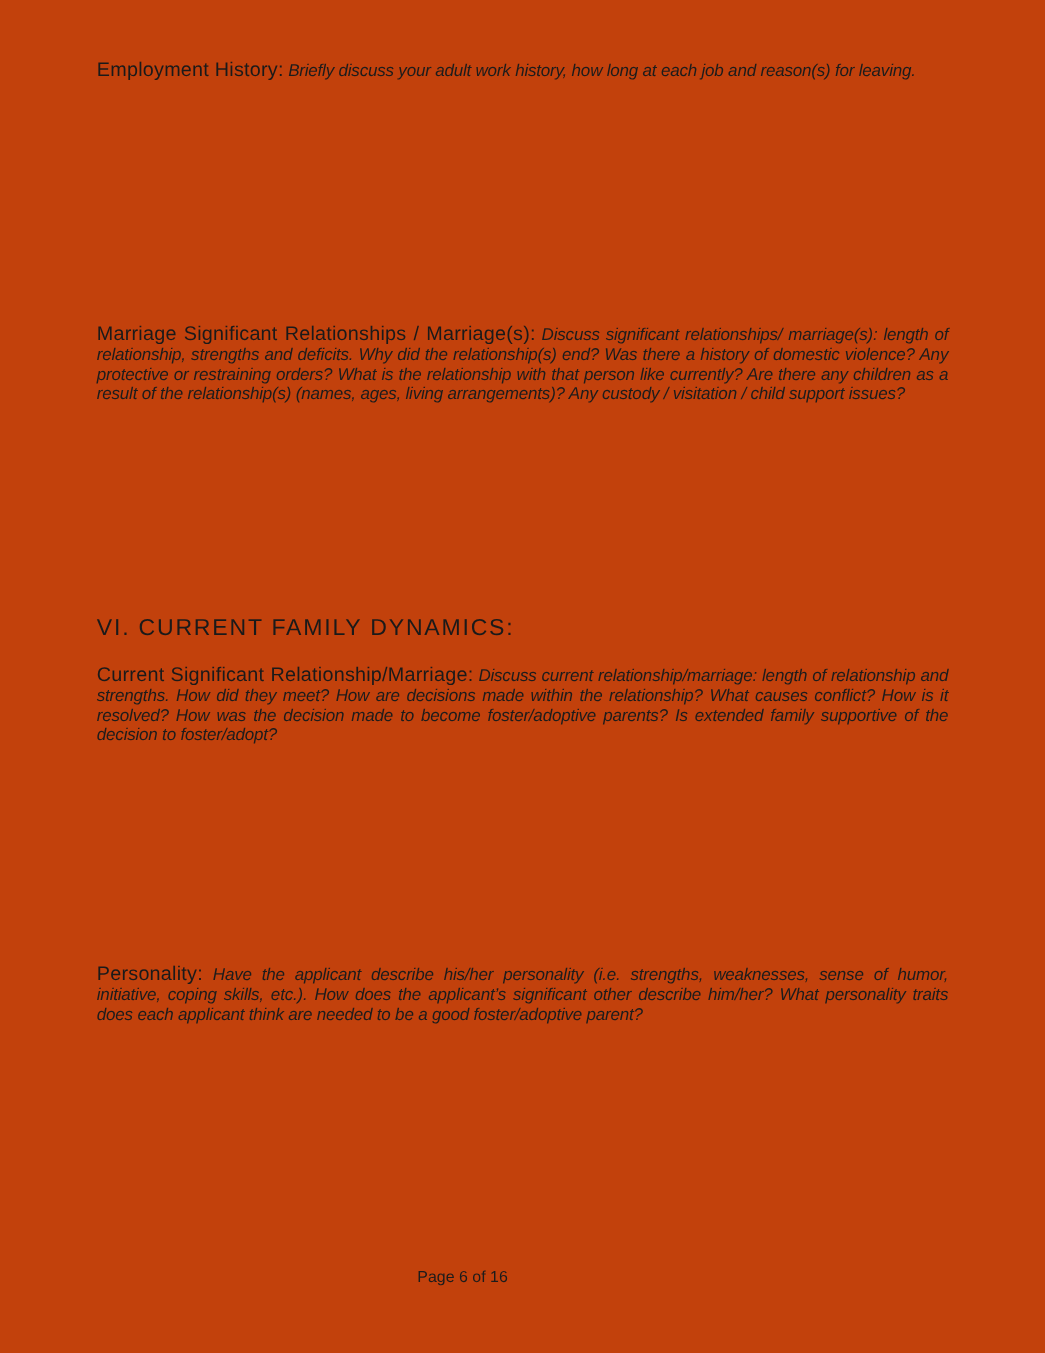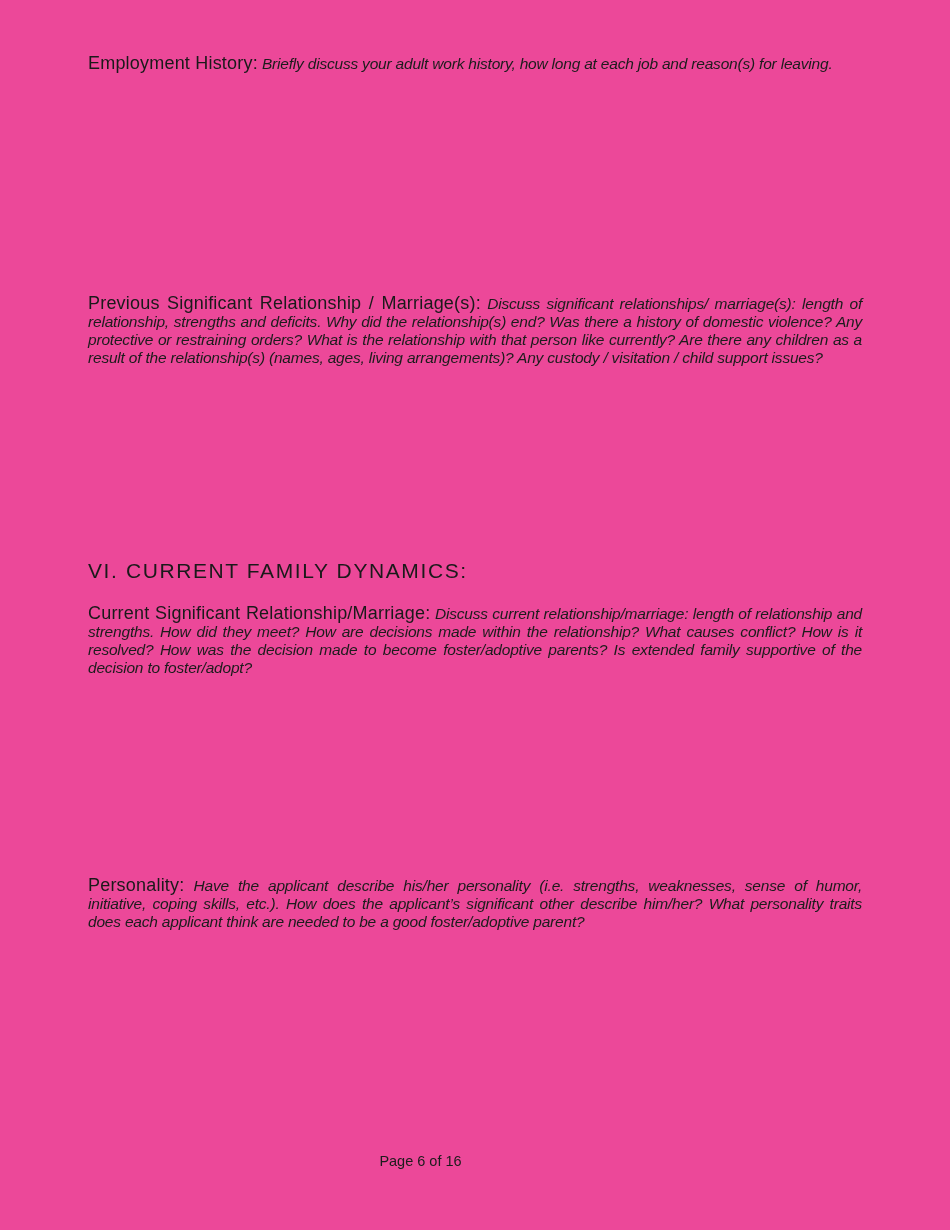--- a/index.html
+++ b/index.html
@@ -4,21 +4,21 @@
 <style>
   html, body {
     margin: 0;
     padding: 0;
     background: #ffffff;
   }
   .page {
     position: relative;
     width: 950px;
     height: 1230px;
-    background: #ec4899;
+    background: #c2410c;
     color: #1c1c1c;
     font-family: "Liberation Sans", sans-serif;
     overflow: hidden;
   }
   .block {
     position: absolute;
     left: 88px;
     width: 774px;
   }
   .para {
@@ -69,21 +69,21 @@
 <body>
 
 <div class="page">
 
   <div class="block" id="employment-block">
     <p class="para"><span class="inline-heading">Employment History:</span>
       <span>Briefly discuss your adult work history, how long at each job and reason(s) for leaving.</span></p>
   </div>
 
   <div class="block" id="previous-block">
-    <p class="para"><span class="inline-heading">Previous Significant Relationship / Marriage(s):</span>
+    <p class="para"><span class="inline-heading">Marriage Significant Relationships / Marriage(s):</span>
       <span>Discuss significant relationships/ marriage(s): length of relationship, strengths and deficits. Why did the relationship(s) end? Was there a history of domestic violence? Any protective or restraining orders? What is the relationship with that person like currently? Are there any children as a result of the relationship(s) (names, ages, living arrangements)? Any custody / visitation / child support issues?</span></p>
   </div>
 
   <div class="block" id="dynamics-title">
     <h2 class="section-title">VI. CURRENT FAMILY DYNAMICS:</h2>
   </div>
 
   <div class="block" id="personality-block">
     <p class="para"><span class="inline-heading">Personality:</span>
       <span>Have the applicant describe his/her personality (i.e. strengths, weaknesses, sense of humor, initiative, coping skills, etc.). How does the applicant’s significant other describe him/her?  What personality traits does each applicant think are needed to be a good foster/adoptive parent?</span></p>

